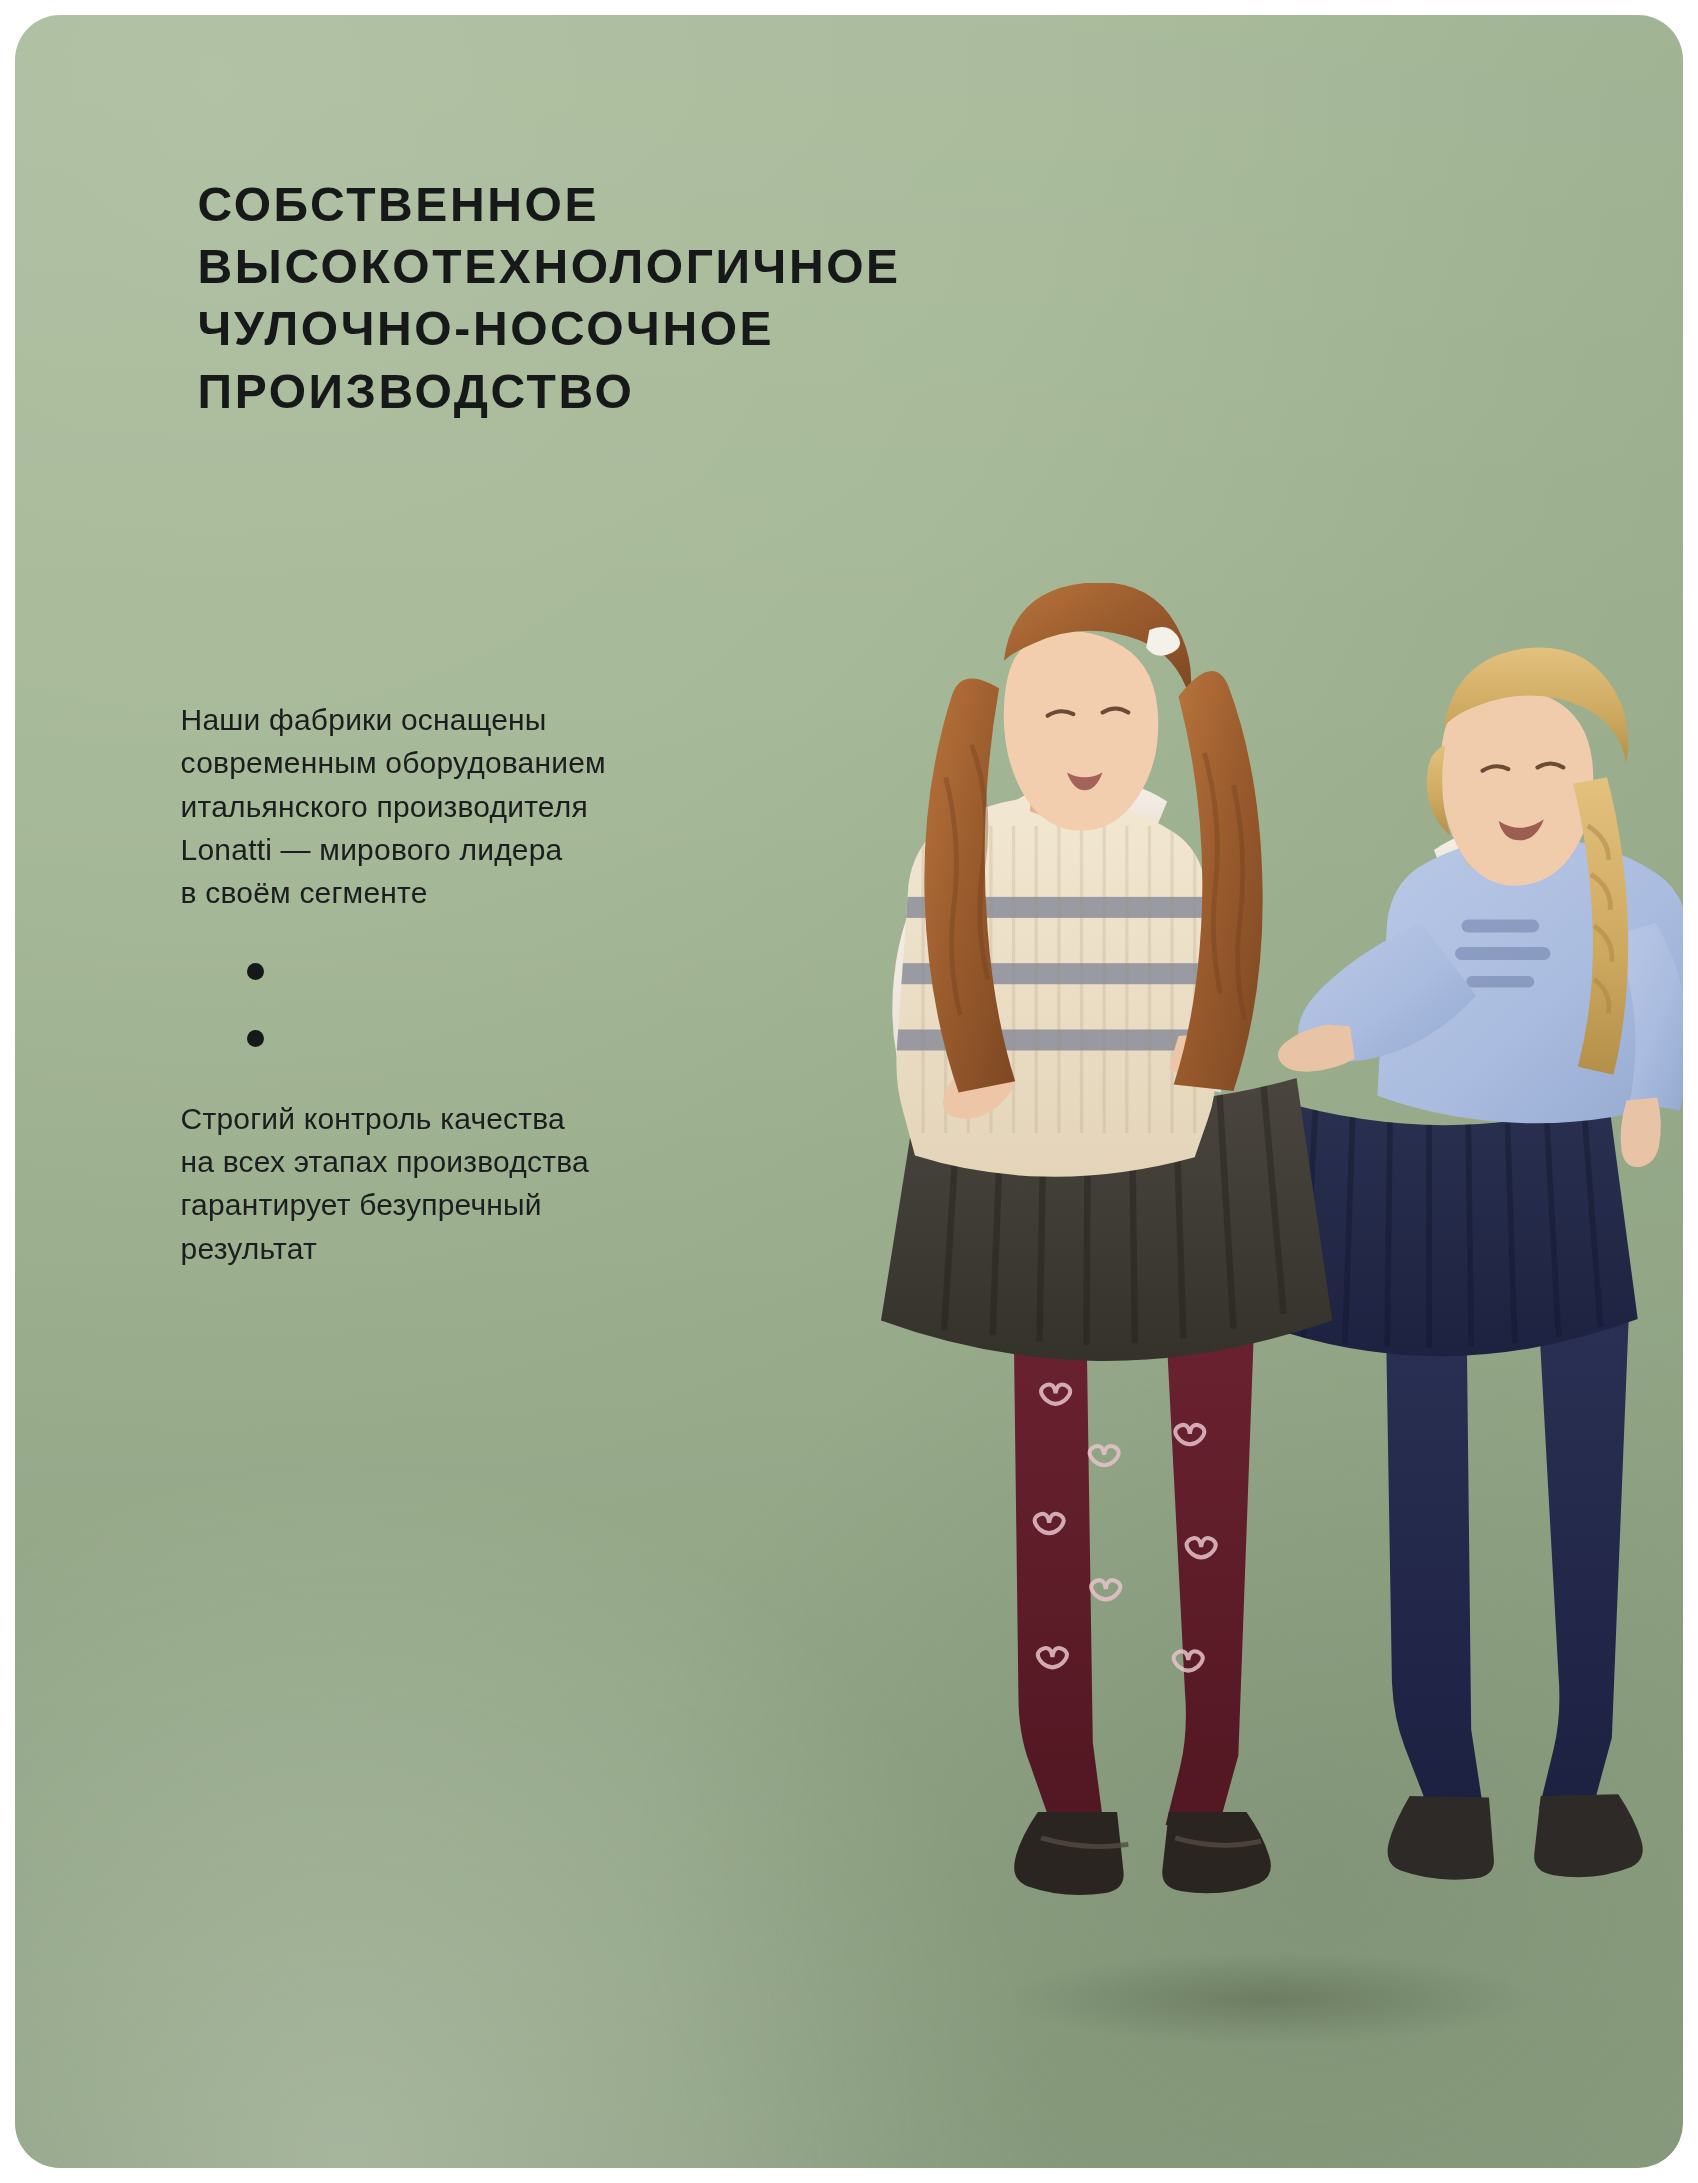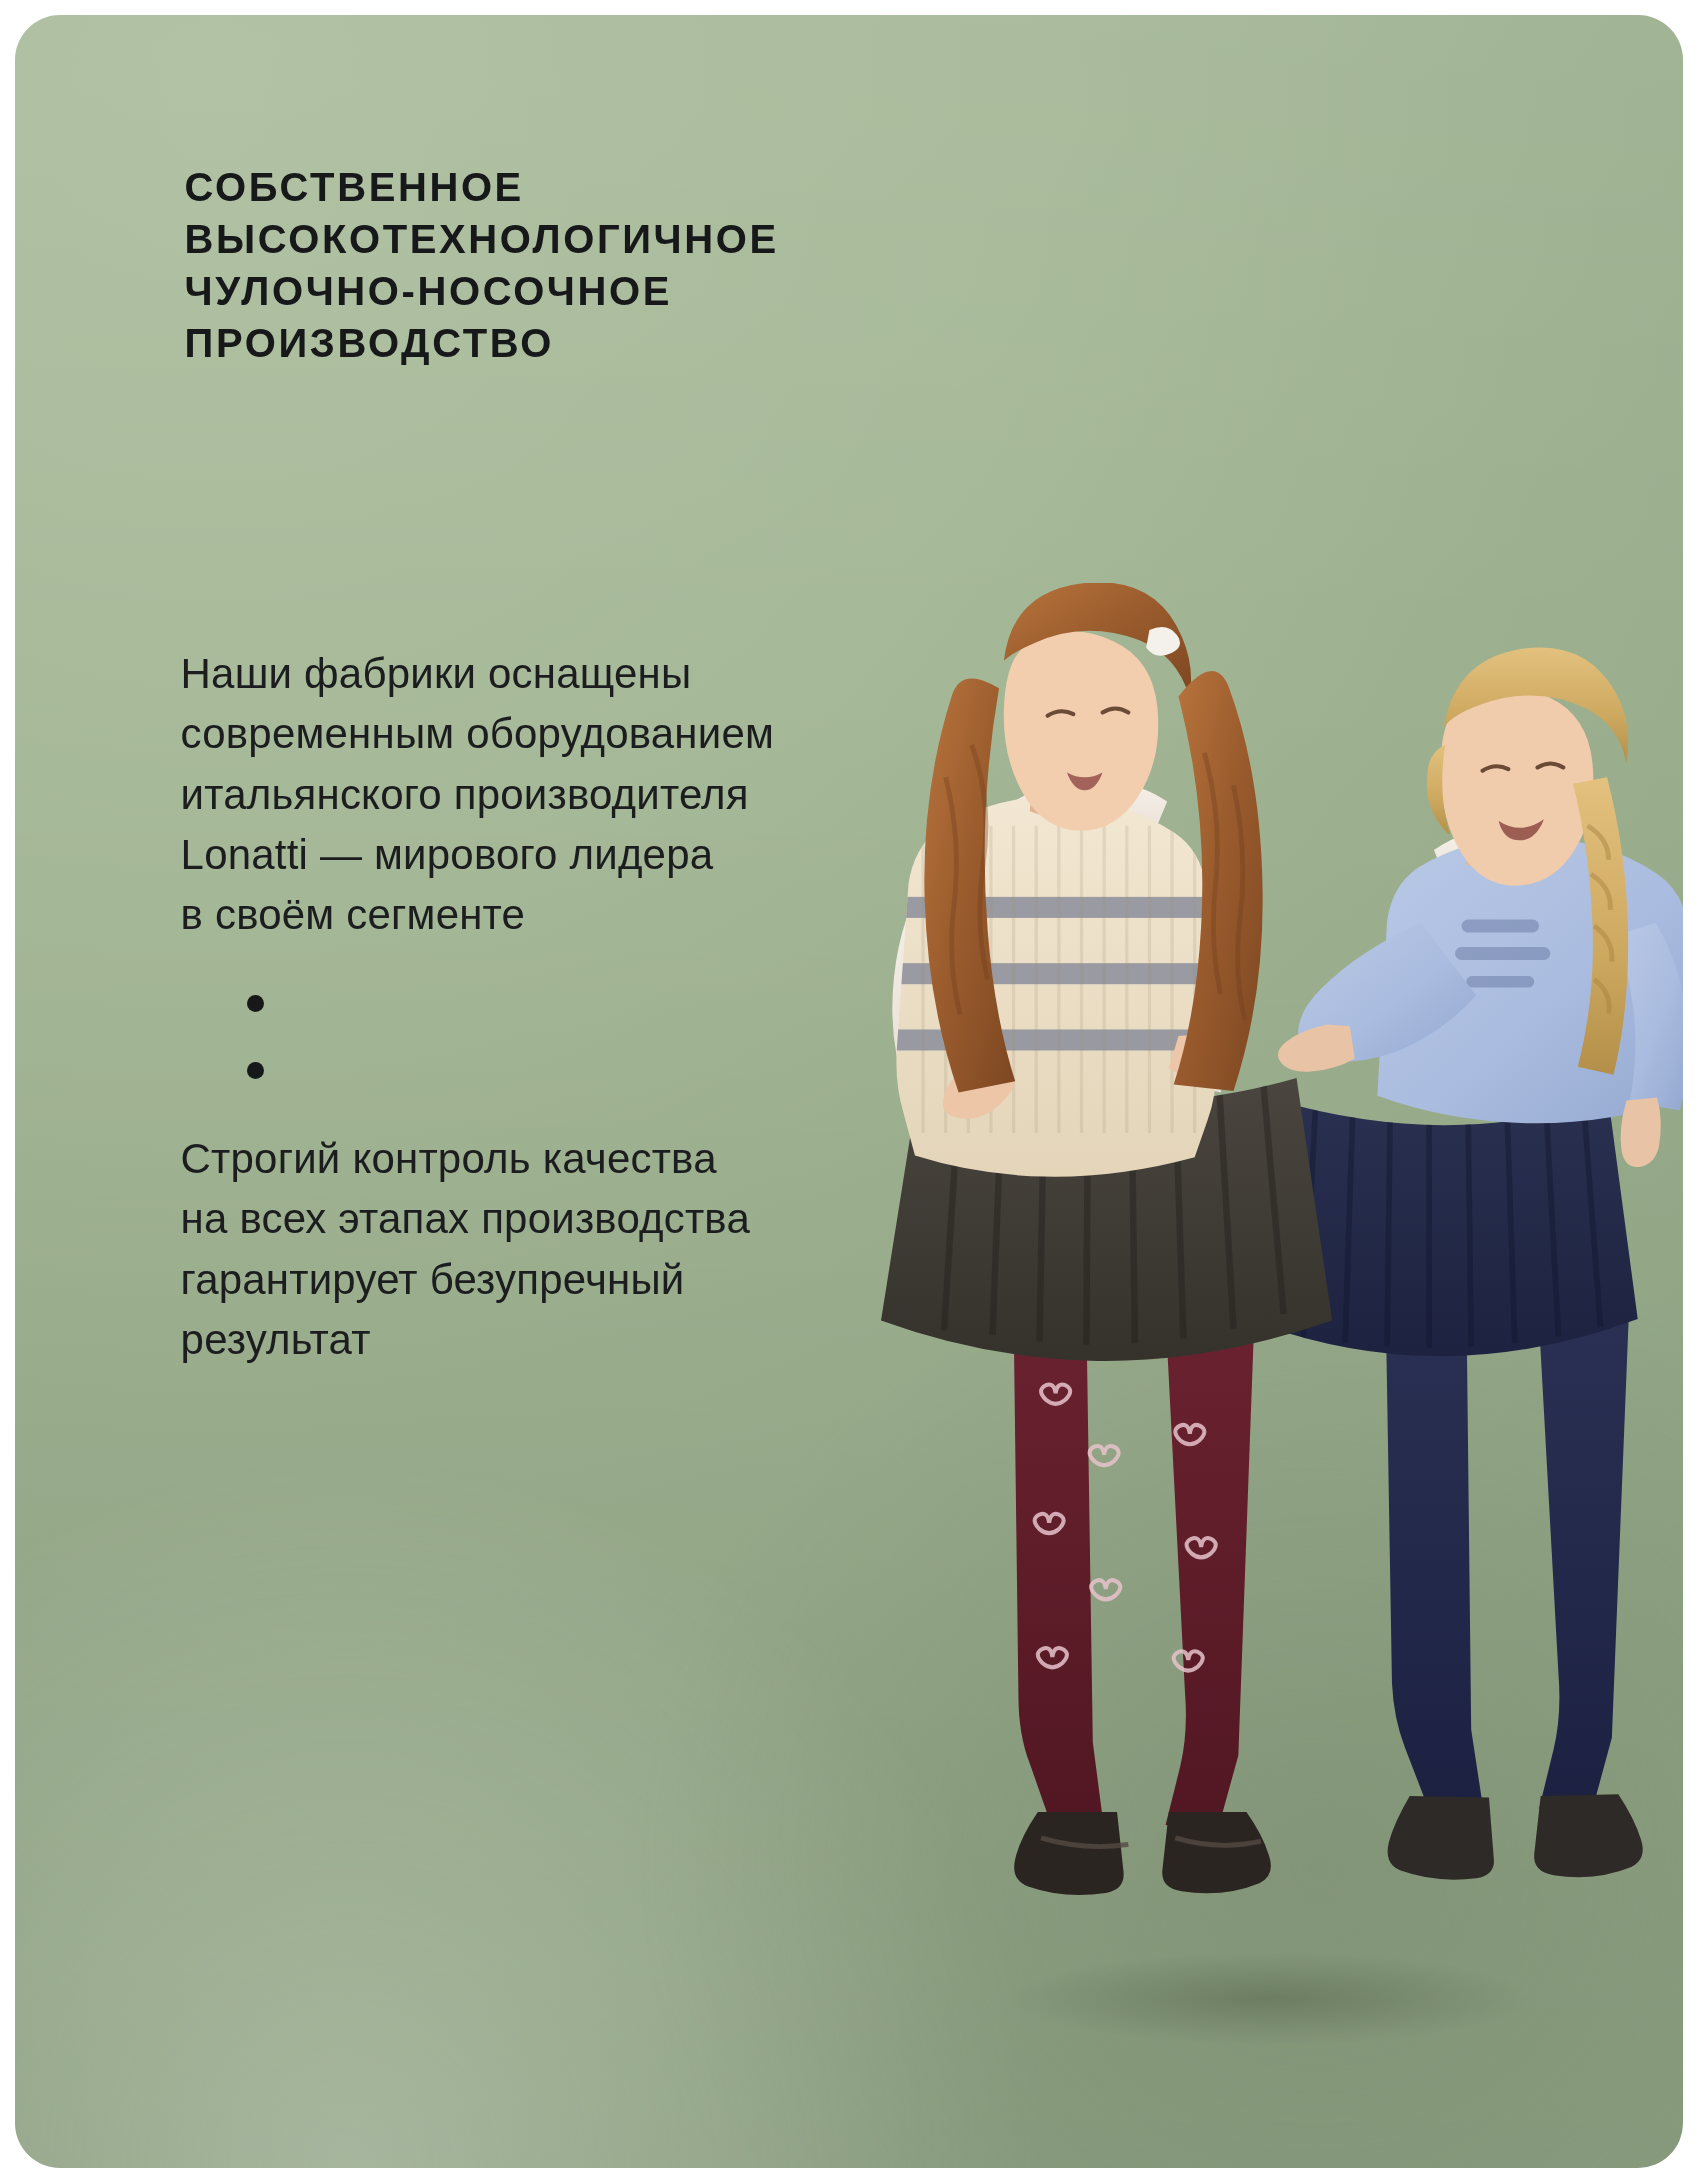--- a/index.html
+++ b/index.html
@@ -47,38 +47,38 @@
 
   .content {
     position: absolute;
     left: 166px;
     top: 142px;
     width: 792px;
     z-index: 5;
   }
 
   .headline {
-    margin: 4px;
+    margin: 17px;
     color: #16181a;
-    font-size: 40px;
+    font-size: 48px;
     line-height: 1.30;
     font-weight: 700;
     letter-spacing: 2.6px;
     text-transform: uppercase;
     white-space: pre-line;
   }
 
   .body-block {
     margin-top: 275px;
   }
 
   .para {
     margin: 0;
     color: #1b1d1f;
-    font-size: 42px;
+    font-size: 30px;
     line-height: 1.44;
     font-weight: 400;
     letter-spacing: 0.2px;
     white-space: pre-line;
   }
 
   .bullet-sep {
     display: block;
     margin: 49px 0 50px 66px;
     width: 17px;

